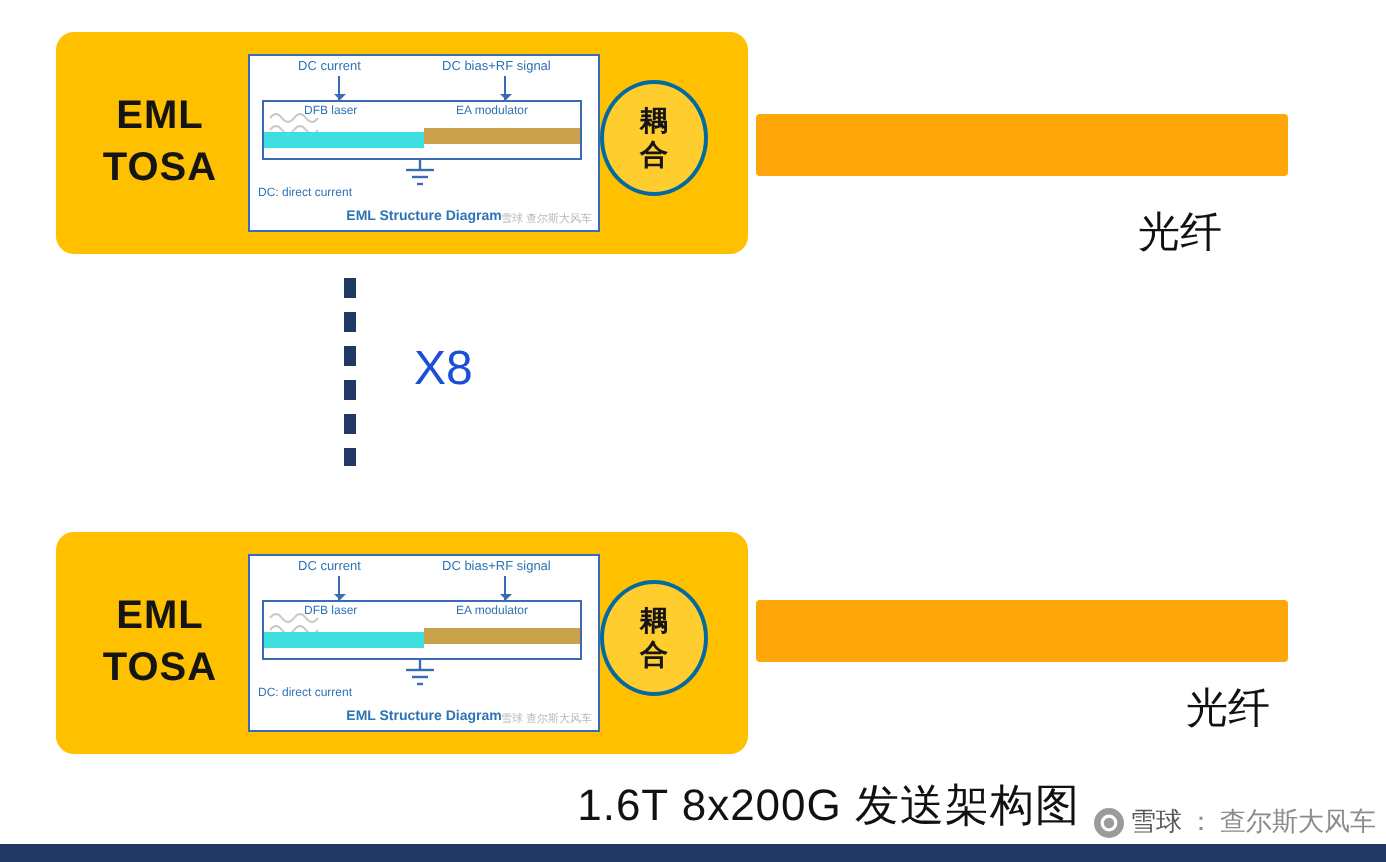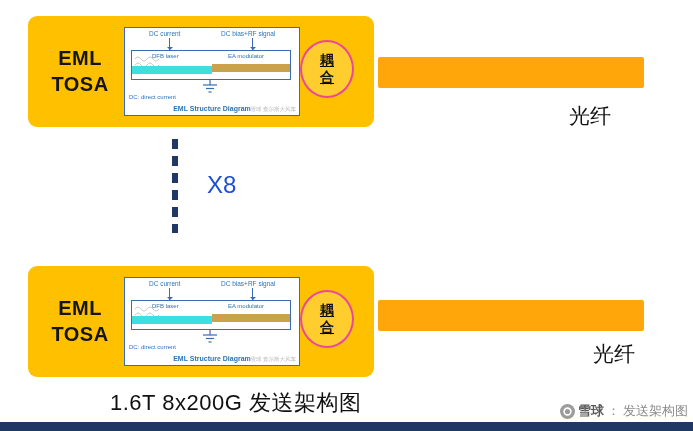--- a/index.html
+++ b/index.html
@@ -36,45 +36,45 @@
   .stripe.tan { left:80px; top:13px; width:78px; background:#C9A24B; }
   .waves { position:absolute; left:2px; top:4px; }
 
   .ground { position:absolute; left:74px; top:52px; }
   .dcnote { position:absolute; left:4px; top:66px; font-size:6px; color:#2E74B5; white-space:nowrap; }
   .caption { position:absolute; left:0; right:0; top:77px; text-align:center; font-size:7px; font-weight:bold; color:#2E74B5; }
   .panel-wm { position:absolute; right:3px; top:78px; font-size:5.5px; color:#b8b8b8; white-space:nowrap; }
 
   
   .coupling { position:absolute; left:272px; top:24px; width:54px; height:58px;
-    border:2px solid #ec4899; border-radius:50%; background:#FFCD2E;
-    display:flex; align-items:center; justify-content:center;text-decoration:underline; }
+    border:2px solid #0369a1; border-radius:50%; background:#FFCD2E;
+    display:flex; align-items:center; justify-content:center; }
   .coupling-text { width:18px; font-size:14px; font-weight:600; color:#151515;
     line-height:1.2; text-align:center; word-break:break-all; }
 
   
   .fiber { position:absolute; left:378px; width:266px; height:31px; background:#FFA60A; border-radius:2px; }
   .fiber.f1 { top:57px; }
   .fiber.f2 { top:300px; }
   .fiber-label { position:absolute; font-size:21px; color:#111; font-weight:500;margin-left:36px; }
   .fiber-label.fl1 { left:533px; top:102px; }
   .fiber-label.fl2 { left:557px; top:340px; }
 
   
   .dashline { position:absolute; left:172px; top:139px; width:6px; height:94px;
     background:repeating-linear-gradient(to bottom,#1F3864 0 10px, transparent 10px 17px); }
   .x8 { position:absolute; left:207px; top:171px; font-size:24px; color:#1d4ed8; }
 
   
-  .title { position:absolute; left:110px; top:388px; width:430px; text-align:left;
+  .title { position:absolute; left:110px; top:388px; width:430px; text-align:right;
     font-size:22px; color:#111; font-weight:500; letter-spacing:0.5px; }
 
   
   .wm { position:absolute; right:5px; top:402px; display:flex; align-items:center; gap:3px; font-size:13px; }
-  .wm-brand { color:#595959; font-weight:bold; }
+  .wm-brand { color:#595959; font-weight:normal; }
   .wm-author { color:#8c8c8c; }
 
   
   .bottombar { position:absolute; left:0; bottom:0; width:100%; height:9px; background:#1F3864; }
 </style>
 </head>
 <body>
 
 <div class="canvas">
 
@@ -159,18 +159,18 @@
 
   <div class="title">1.6T 8x200G 发送架构图</div>
 
   <div class="wm">
     <svg width="15" height="15" viewBox="0 0 15 15">
       <circle cx="7.5" cy="7.5" r="7.5" fill="#9b9b9b"></circle>
       <circle cx="7.5" cy="7.5" r="3.4" fill="none" stroke="#ffffff" stroke-width="1.6"></circle>
     </svg>
     <span class="wm-brand">雪球</span>
       <span class="wm-author">：</span>
-      <span class="wm-author">发送架构图</span>
+      <span class="wm-author">查尔斯大风车</span>
   </div>
 
   <div class="bottombar"></div>
 
 </div>
 
 </body></html>

